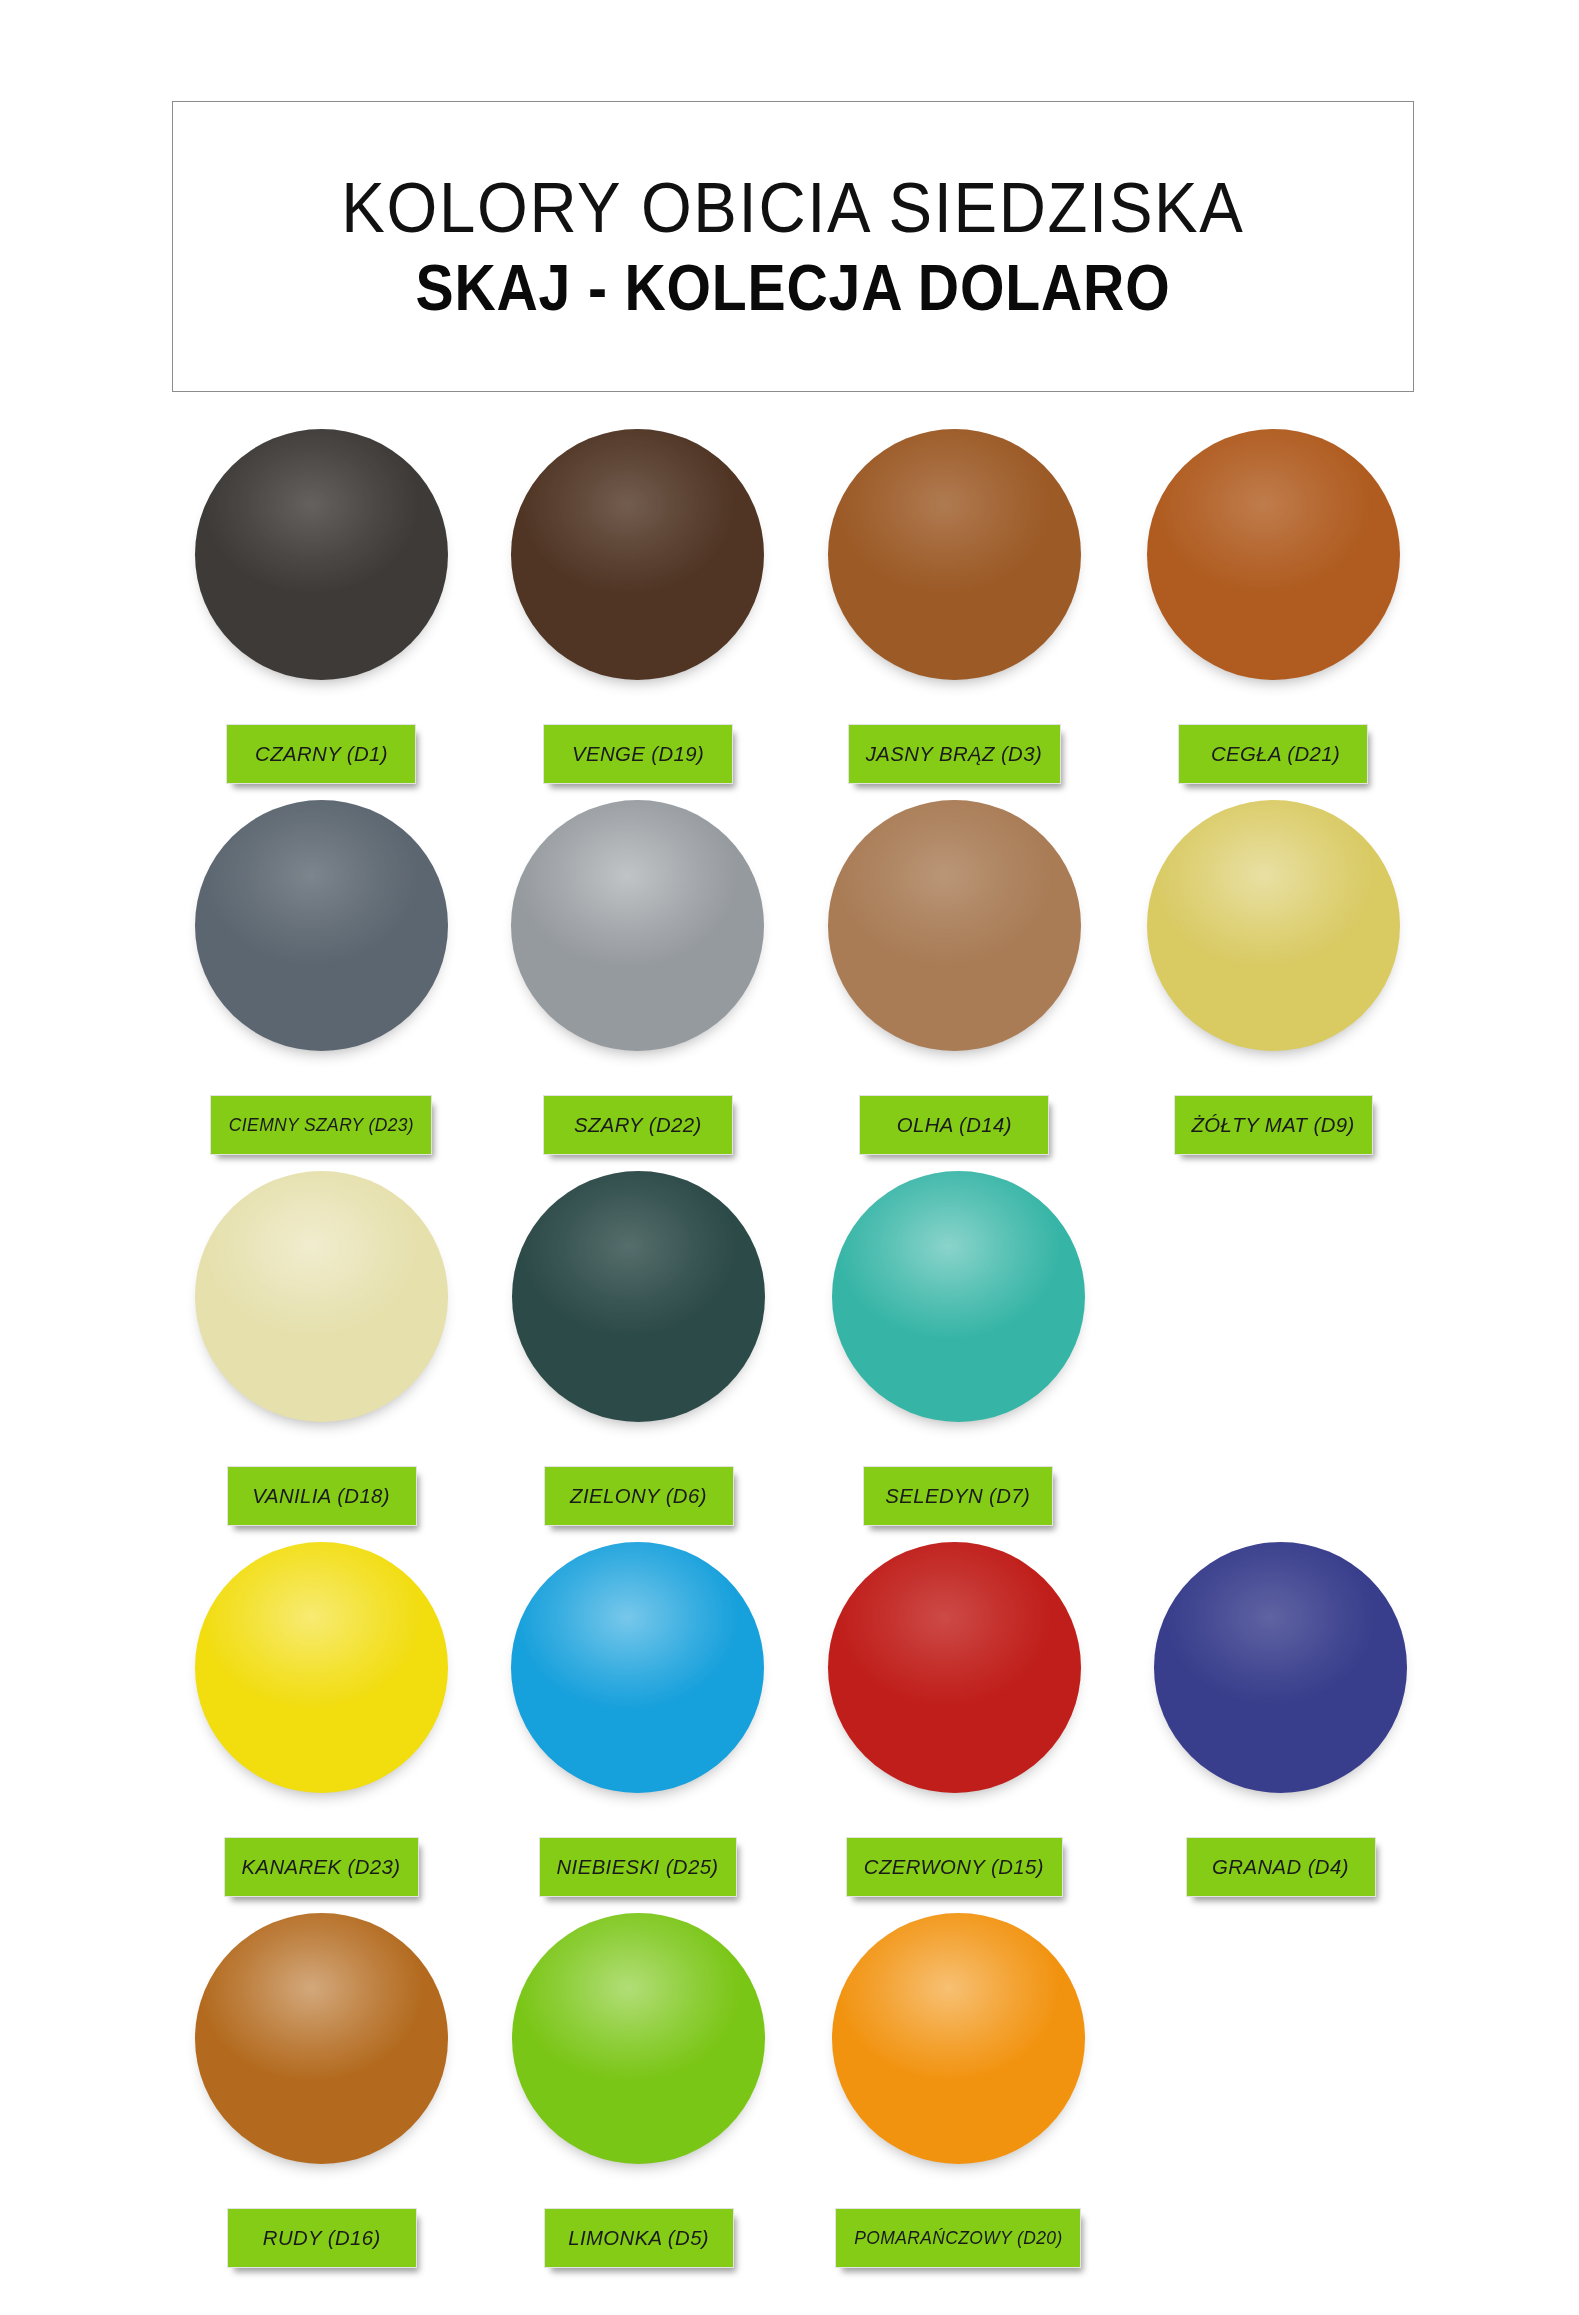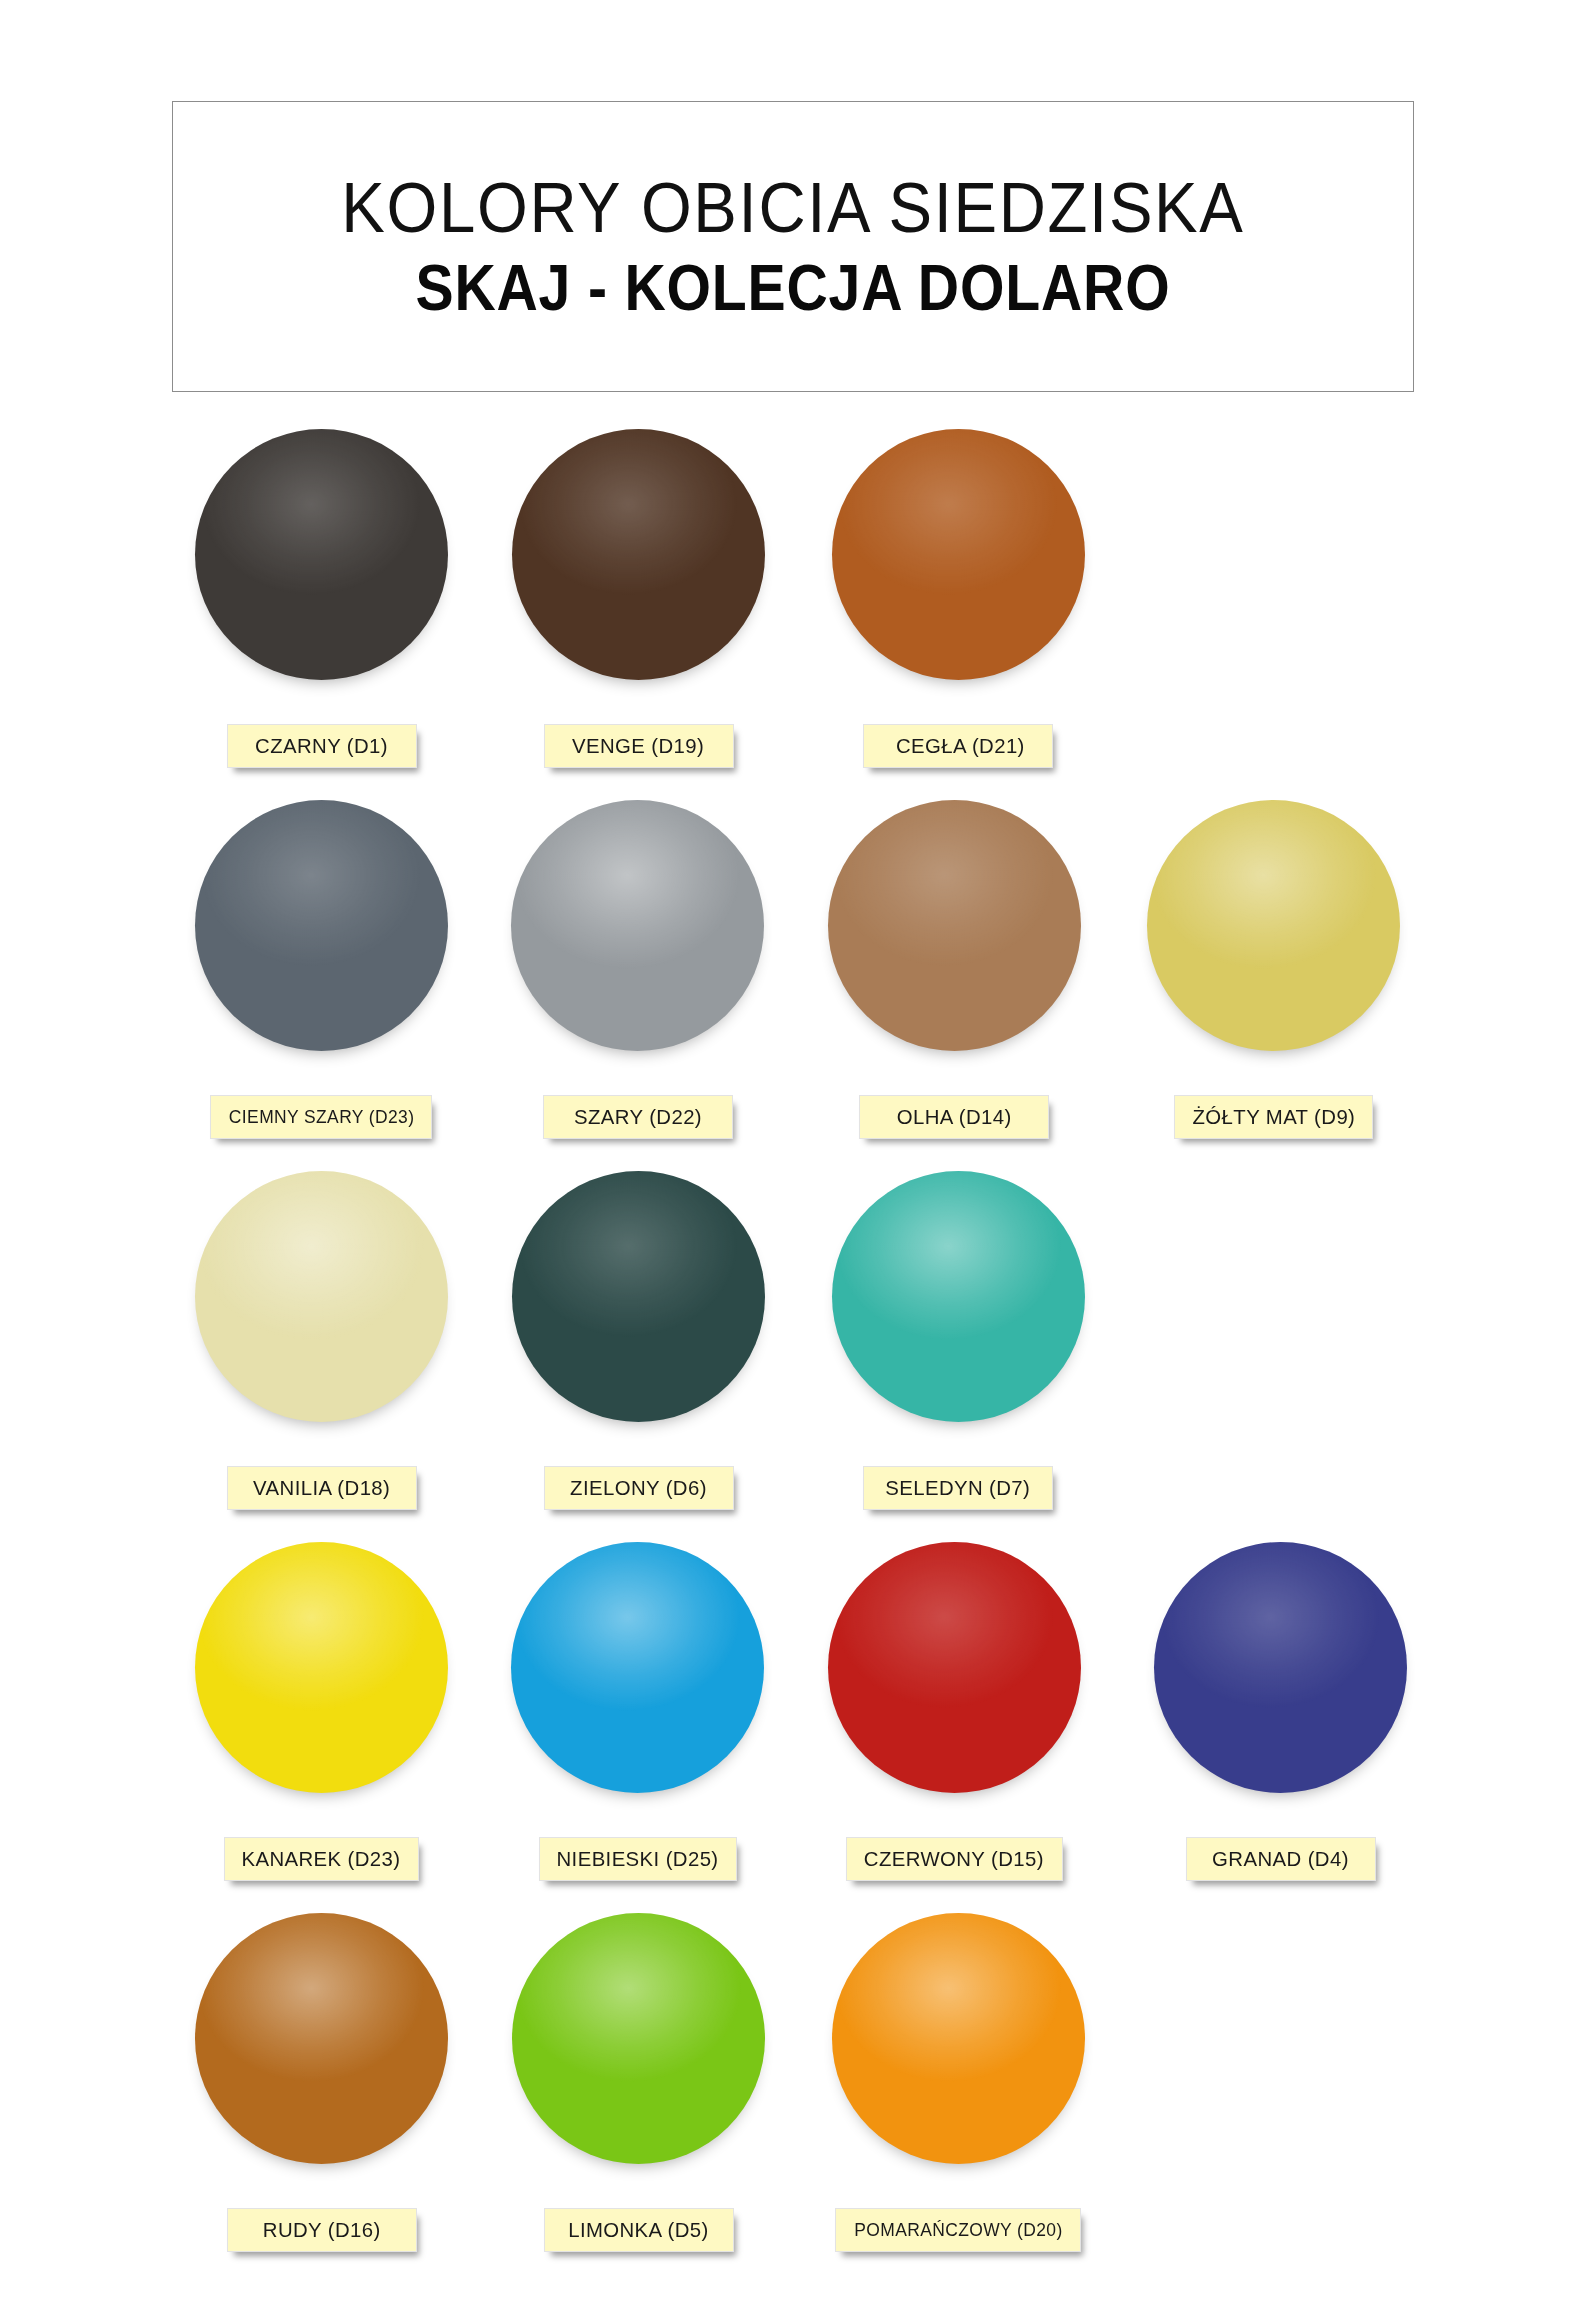--- a/index.html
+++ b/index.html
@@ -90,30 +90,31 @@
   }
   .swatch.light .sheen {
     background:
       radial-gradient(ellipse 62% 52% at 46% 30%, rgba(255,255,255,0.42) 0%, rgba(255,255,255,0.14) 45%, rgba(255,255,255,0) 72%),
       radial-gradient(ellipse 100% 100% at 50% 50%, rgba(0,0,0,0) 55%, rgba(0,0,0,0.05) 88%, rgba(0,0,0,0.11) 100%);
   }
 
   .label-box {
     position: absolute;
     top: 299px;
-    background: #fef9c3;
+    background: #84cc16;
     border: 0.9px solid #e3e3e3;
     box-shadow: 4.5px 6.3px 6.3px -2.7px rgba(0,0,0,0.38);
-    height: 44px;
+    height: 60px;
     min-width: 190px;
     padding: 0 14.5px;
     display: flex;
     align-items: center;
     justify-content: center;
     box-sizing: border-box;
+    font-style: italic;
   }
   .label-box span {
     font-family: "Liberation Sans", sans-serif;
     font-size: 21px;
     letter-spacing: 0.4px;
     color: #1a1a1a;
     white-space: nowrap;
     transform: scaleX(0.97);
   }
   .label-box.small span { font-size: 18px; }
@@ -138,20 +139,28 @@
       </div>
       <div class="cell">
         <div class="swatch" style="background: rgb(80, 53, 36);">
           <div class="sheen"></div>
         </div>
         <div class="label-box">
           <span>VENGE (D19)</span>
         </div>
       </div>
       <div class="cell">
+        <div class="swatch" style="background: rgb(156, 90, 38);">
+          <div class="sheen"></div>
+        </div>
+        <div class="label-box">
+          <span>JASNY BRĄZ (D3)</span>
+        </div>
+      </div>
+      <div class="cell">
         <div class="swatch" style="background: rgb(176, 92, 32); margin-left: 5.4px;">
           <div class="sheen"></div>
         </div>
         <div class="label-box" style="margin-left: 5.4px; padding-left: 18px;">
           <span>CEGŁA (D21)</span>
         </div>
       </div>
     </div>
     <div class="row">
       <div class="cell">

